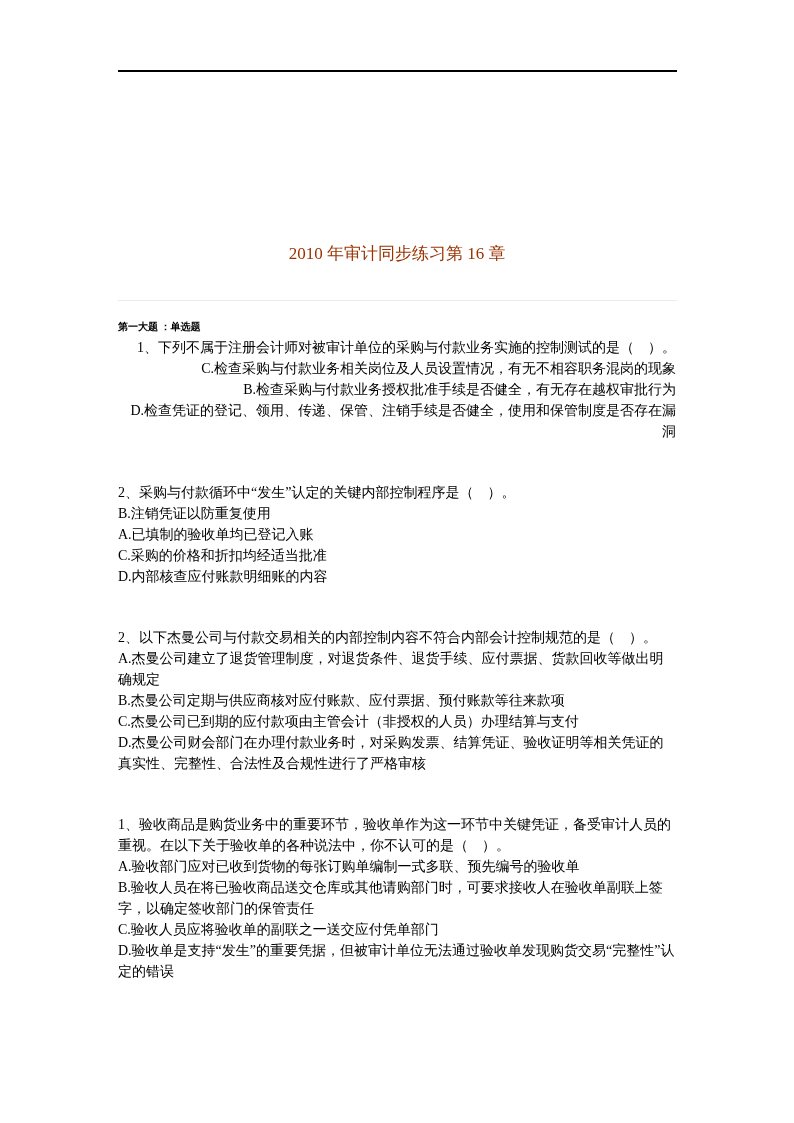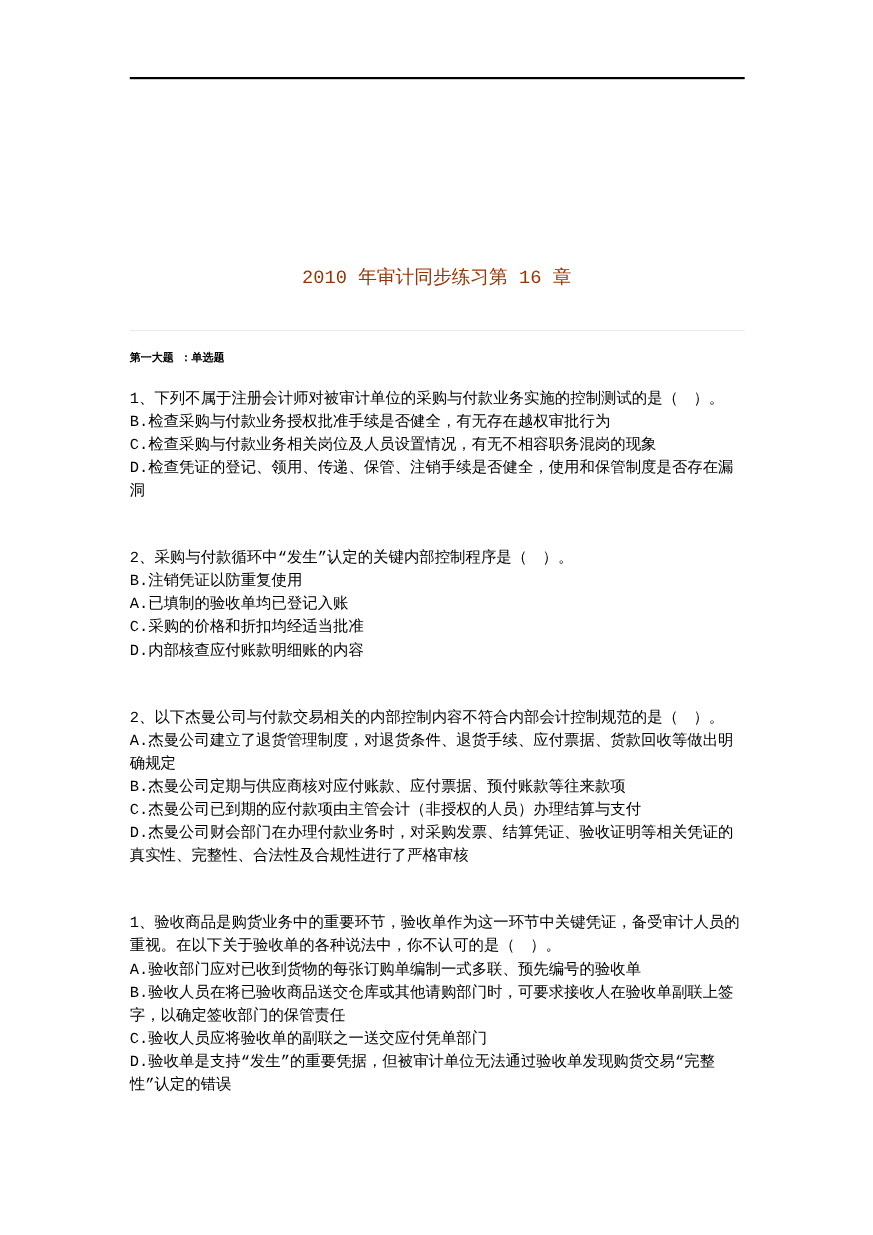--- a/index.html
+++ b/index.html
@@ -6,21 +6,21 @@
     margin: 0;
     padding: 0;
     background: #ffffff;
   }
   .page {
     position: relative;
     width: 794px;
     height: 1123px;
     background: #ffffff;
     overflow: hidden;
-    font-family: Liberation Mono, monospace;
+    font-family: Liberation Serif, serif;
     color: #000000;
   }
   .top-rule {
     position: absolute;
     top: 70px;
     left: 118px;
     width: 559px;
     height: 0;
     border-top: 2px solid #000000;
   }
@@ -56,21 +56,22 @@
   .section-heading {
     font-weight: bold;
     font-size: 10px;
     line-height: 21px;
     margin: 0;
   }
   .question {
     margin-top: 40px;
   }
   .question.first {
-    margin-top: 16px;
+    margin-top: 0;
+    text-align: right;
   }
   .q-line {
     margin: 0;
   }
 </style>
 </head>
 <body>
 
 <div class="page">
 
@@ -79,22 +80,22 @@
   <h1 class="doc-title">2010 年审计同步练习第 16 章</h1>
 
   <div class="title-divider"></div>
 
   <div class="content">
 
     <p class="section-heading">第一大题 ：单选题</p>
 
     <div class="question first">
       <div class="q-line">1、下列不属于注册会计师对被审计单位的采购与付款业务实施的控制测试的是（　）。</div>
+      <div class="q-line">C.检查采购与付款业务相关岗位及人员设置情况，有无不相容职务混岗的现象</div>
       <div class="q-line">B.检查采购与付款业务授权批准手续是否健全，有无存在越权审批行为</div>
-      <div class="q-line">C.检查采购与付款业务相关岗位及人员设置情况，有无不相容职务混岗的现象</div>
       <div class="q-line">D.检查凭证的登记、领用、传递、保管、注销手续是否健全，使用和保管制度是否存在漏洞</div>
     </div>
 
     <div class="question">
       <div class="q-line">2、采购与付款循环中“发生”认定的关键内部控制程序是（　）。</div>
       <div class="q-line">B.注销凭证以防重复使用</div>
       <div class="q-line">A.已填制的验收单均已登记入账</div>
       <div class="q-line">C.采购的价格和折扣均经适当批准</div>
       <div class="q-line">D.内部核查应付账款明细账的内容</div>
     </div>

